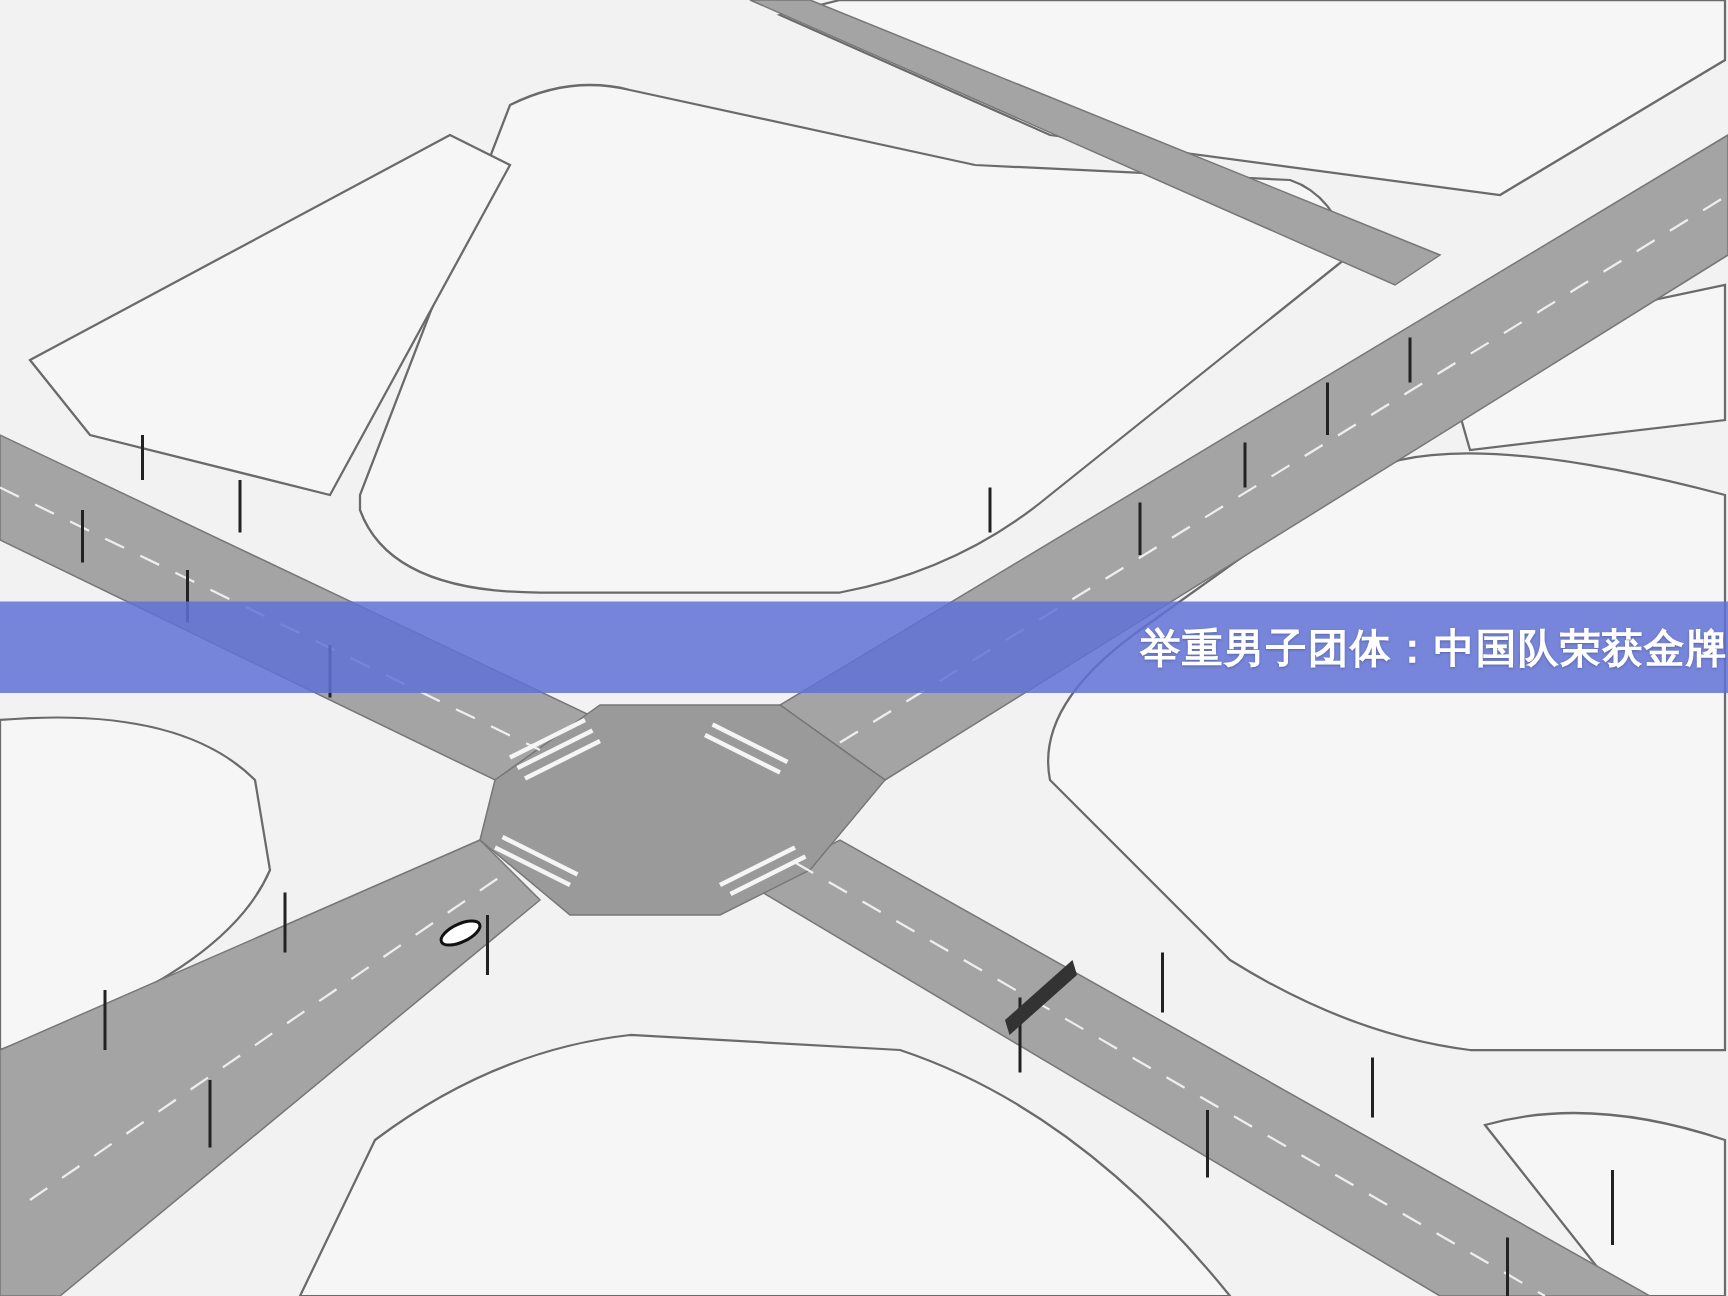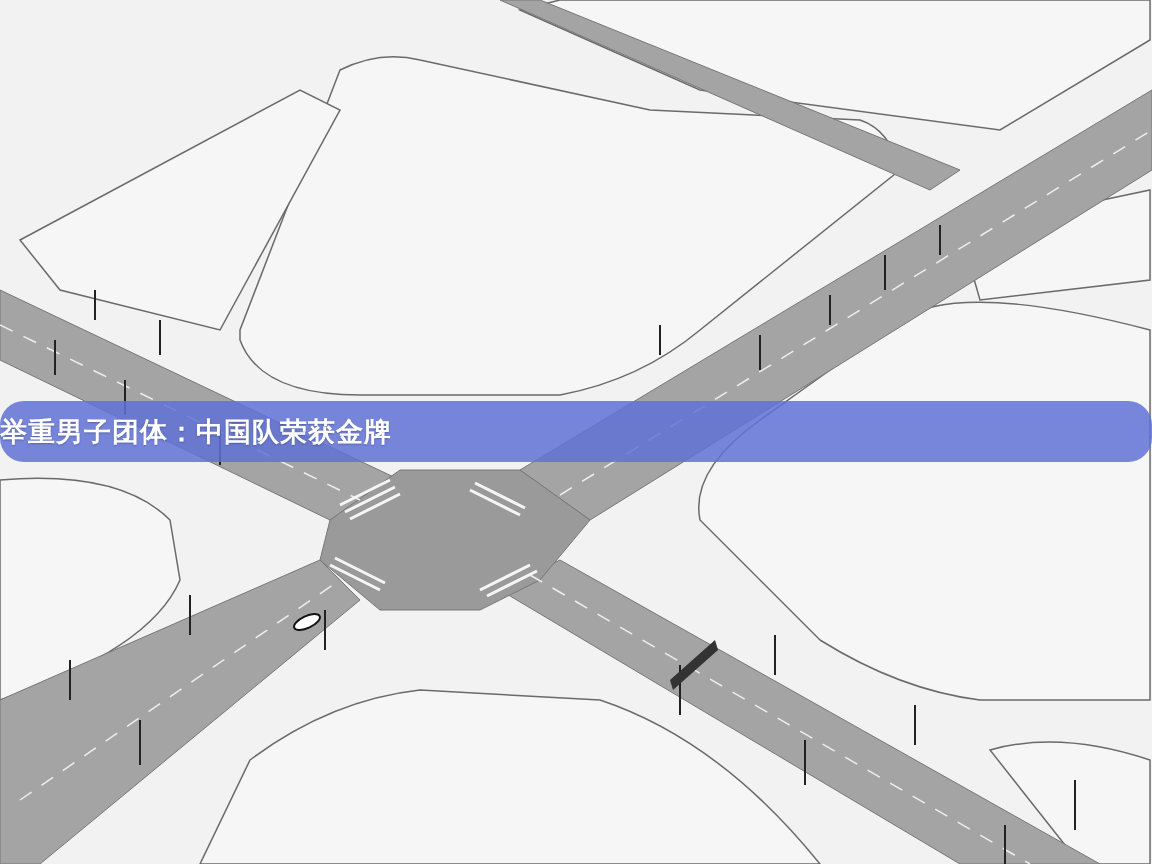--- a/index.html
+++ b/index.html
@@ -1,18 +1,18 @@
 <!DOCTYPE html>
 <html><head>
 <meta charset="utf-8">
 <style>
   html, body { margin:0; padding:0; }
   body { width:1152px; height:864px; overflow:hidden; background:#f2f2f2; position:relative; font-family:"DejaVu Sans", sans-serif; }
   .scene { position:absolute; left:0; top:0; width:1152px; height:864px; }
-  .banner { position:absolute; left:0; top:401px; width:1152px; height:61px; background:rgba(96,114,214,0.85); display:flex; align-items:center; justify-content:flex-start;border-radius:24px; }
+  .banner { position:absolute; left:0; top:401px; width:1152px; height:61px; background:rgba(96,114,214,0.85); display:flex; align-items:center; justify-content:flex-end; }
   .banner-text { color:#ffffff; font-weight:bold; font-size:27px; letter-spacing:1px; text-shadow:0 1px 2px rgba(0,0,0,0.25); }
 </style>
 </head>
 <body>
 
 <svg class="scene" viewBox="0 0 1152 864" xmlns="http://www.w3.org/2000/svg">
   <rect width="1152" height="864" fill="#f2f2f2"></rect>
 
   <g fill="#f6f6f6" stroke="#6a6a6a" stroke-width="1.5">
     <path d="M240 340 Q260 395 360 395 L560 395 Q640 380 700 330 L900 170 Q890 130 860 120 L650 110 L420 60 Q380 50 340 70 L240 330 Z"></path>

